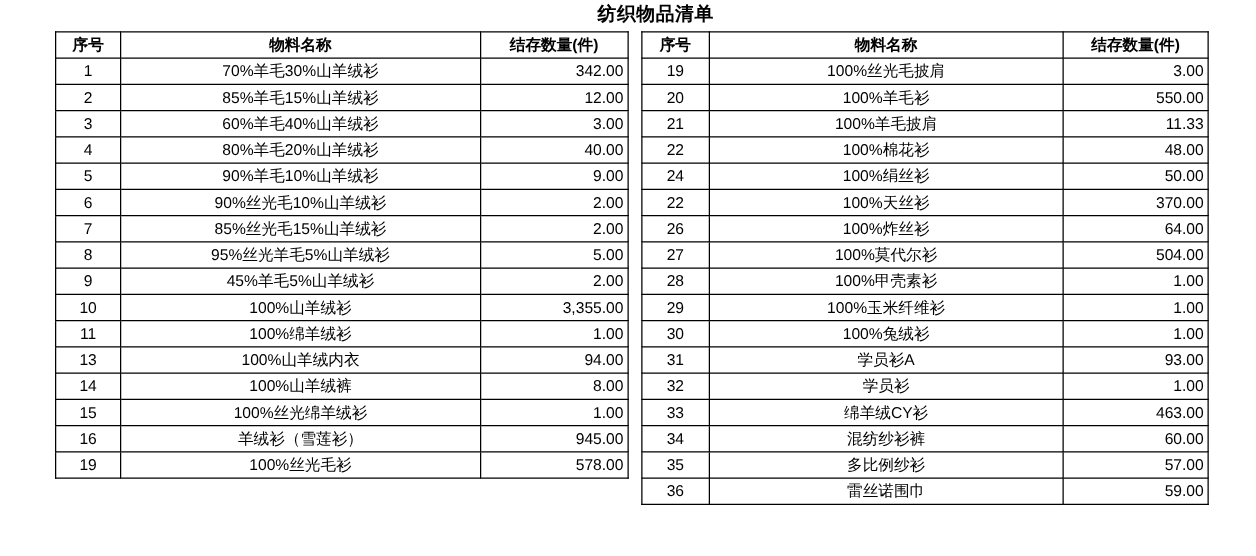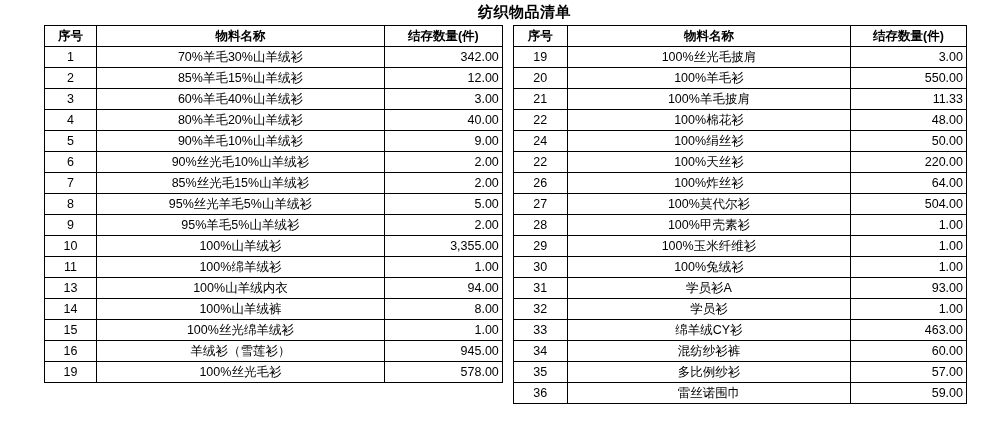--- a/index.html
+++ b/index.html
@@ -138,21 +138,21 @@
               <td class="c-name">85%丝光毛15%山羊绒衫</td>
               <td class="c-qty">2.00</td>
             </tr>
             <tr>
               <td class="c-seq">8</td>
               <td class="c-name">95%丝光羊毛5%山羊绒衫</td>
               <td class="c-qty">5.00</td>
             </tr>
             <tr>
               <td class="c-seq">9</td>
-              <td class="c-name">95%羊毛5%山羊绒衫</td>
+              <td class="c-name">45%羊毛5%山羊绒衫</td>
               <td class="c-qty">2.00</td>
             </tr>
             <tr>
               <td class="c-seq">10</td>
               <td class="c-name">100%山羊绒衫</td>
               <td class="c-qty">3,355.00</td>
             </tr>
             <tr>
               <td class="c-seq">11</td>
               <td class="c-name">100%绵羊绒衫</td>
@@ -220,21 +220,21 @@
               <td class="c-qty">48.00</td>
             </tr>
             <tr>
               <td class="c-seq">24</td>
               <td class="c-name">100%绢丝衫</td>
               <td class="c-qty">50.00</td>
             </tr>
             <tr>
               <td class="c-seq">22</td>
               <td class="c-name">100%天丝衫</td>
-              <td class="c-qty">220.00</td>
+              <td class="c-qty">370.00</td>
             </tr>
             <tr>
               <td class="c-seq">26</td>
               <td class="c-name">100%炸丝衫</td>
               <td class="c-qty">64.00</td>
             </tr>
             <tr>
               <td class="c-seq">27</td>
               <td class="c-name">100%莫代尔衫</td>
               <td class="c-qty">504.00</td>

